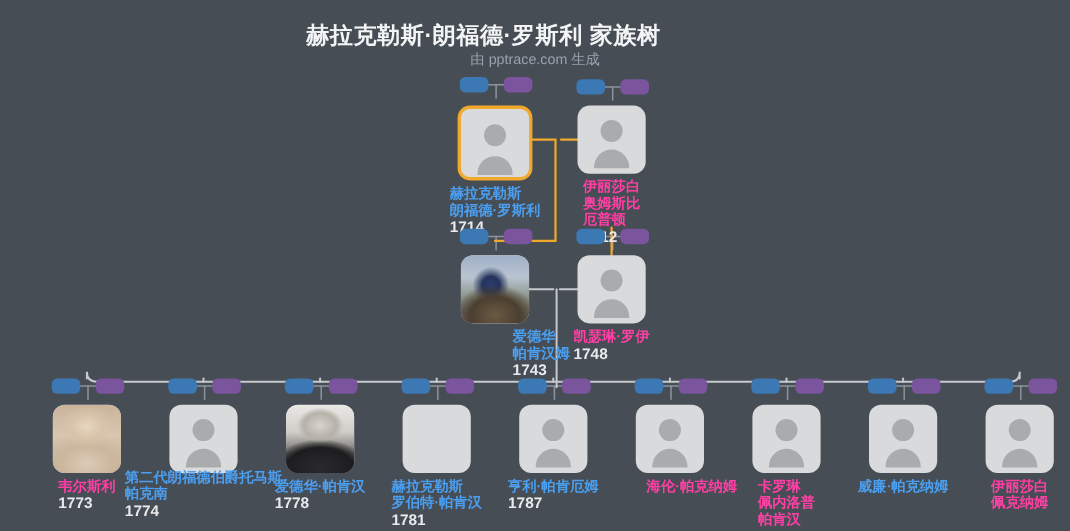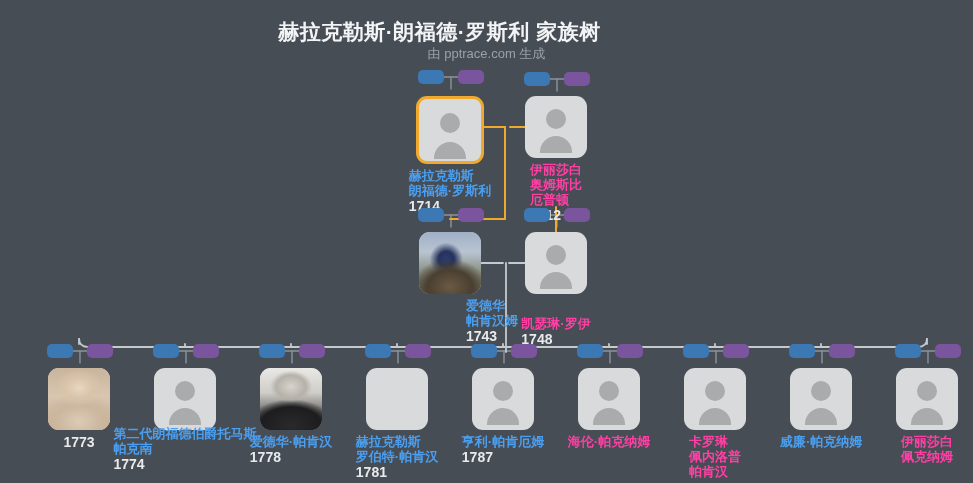--- a/index.html
+++ b/index.html
@@ -169,34 +169,35 @@
       </div>
       <div class="node" style="left: 556px; top: 232px;">
         <div class="chips" style="top: -24px;">
           <div class="chip blue"></div>
           <div class="chip purple"></div>
         </div>
         <div class="card">
           <div class="av-head"></div>
           <div class="av-body"></div>
         </div>
-        <div class="label female" style="top: 66px; margin-top: 18px;">
+        <div class="label female" style="top: 66px;">
           <div>凯瑟琳·罗伊</div>
           <span class="year">1748</span>
         </div>
       </div>
       <div class="node" style="left: 79px; top: 368px;">
         <div class="chips" style="top: -24px;">
           <div class="chip blue"></div>
           <div class="chip purple"></div>
         </div>
         <div class="card">
           <div class="portrait" style="background: radial-gradient(40% 30% at 50% 32%, rgb(232, 215, 194) 0%, rgb(217, 195, 170) 55%, transparent 100%), radial-gradient(62% 44% at 50% 86%, rgb(220, 203, 182) 0%, rgb(203, 182, 158) 60%, transparent 100%), linear-gradient(rgb(201, 180, 156) 0%, rgb(216, 198, 176) 45%, rgb(195, 171, 146) 100%);"></div>
         </div>
         <div class="label female" style="top: 66px;">
+          <div>韦尔斯利</div>
           <span class="year">1773</span>
         </div>
       </div>
       <div class="node" style="left: 185px; top: 368px;">
         <div class="chips" style="top: -24px;">
           <div class="chip blue"></div>
           <div class="chip purple"></div>
         </div>
         <div class="card">
           <div class="av-head"></div>
@@ -251,21 +252,21 @@
       </div>
       <div class="node" style="left: 609px; top: 368px;">
         <div class="chips" style="top: -24px;">
           <div class="chip blue"></div>
           <div class="chip purple"></div>
         </div>
         <div class="card">
           <div class="av-head"></div>
           <div class="av-body"></div>
         </div>
-        <div class="label female" style="top: 66px;">
+        <div class="label female" style="top: 66px; margin-left: 20px;">
           <div>海伦·帕克纳姆</div>
         </div>
       </div>
       <div class="node" style="left: 715px; top: 368px;">
         <div class="chips" style="top: -24px;">
           <div class="chip blue"></div>
           <div class="chip purple"></div>
         </div>
         <div class="card">
           <div class="av-head"></div>

